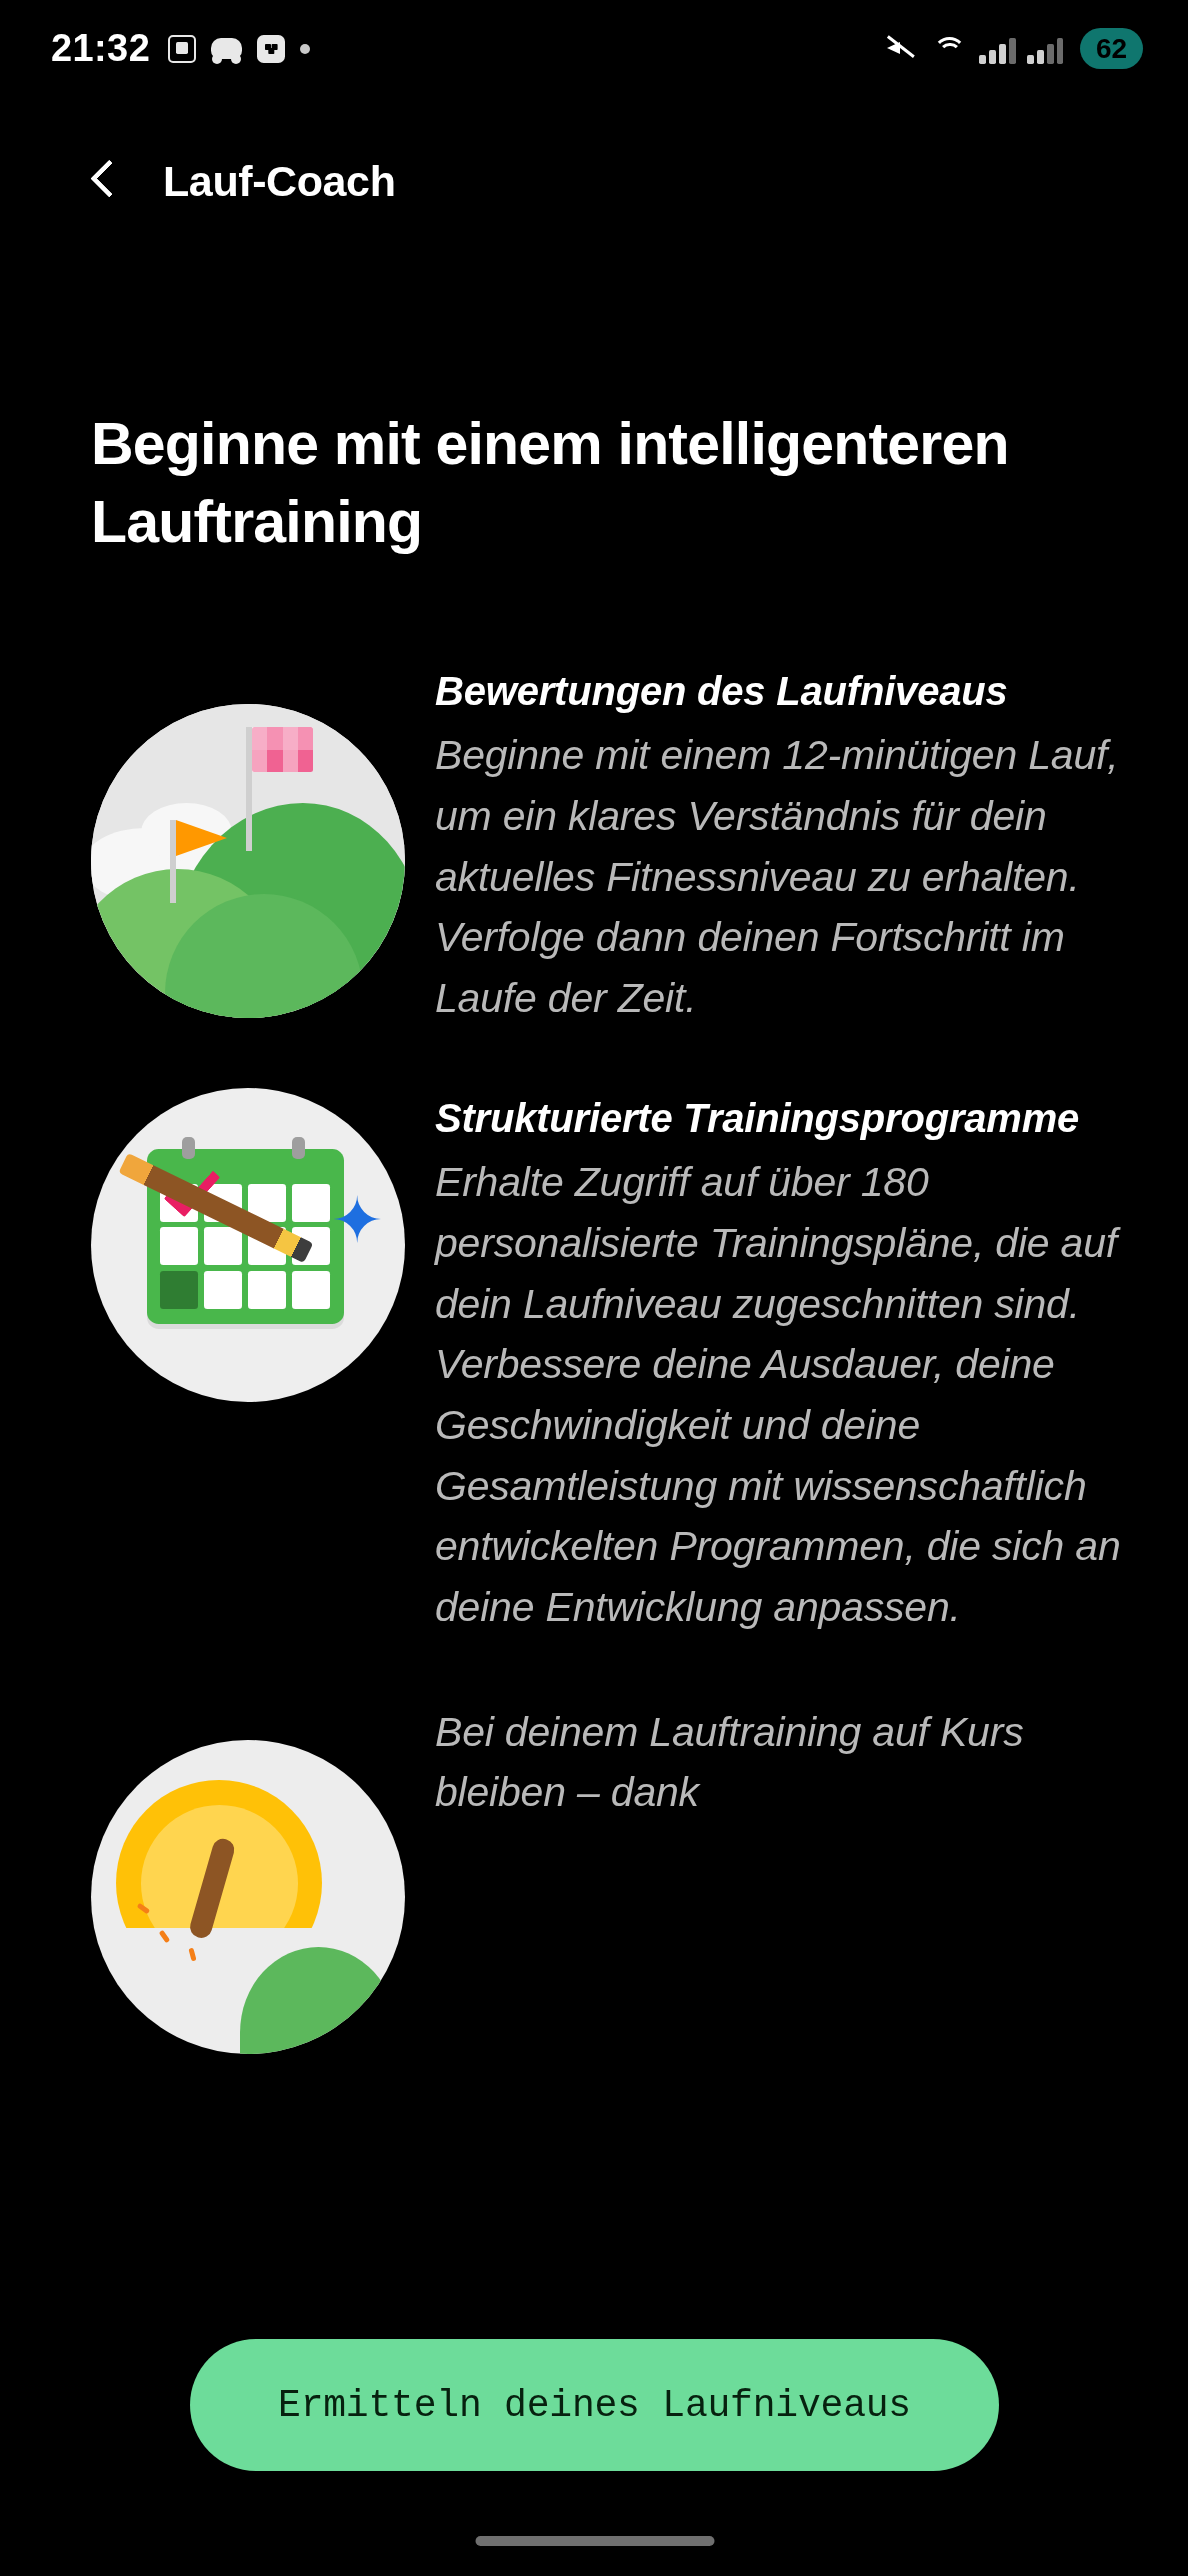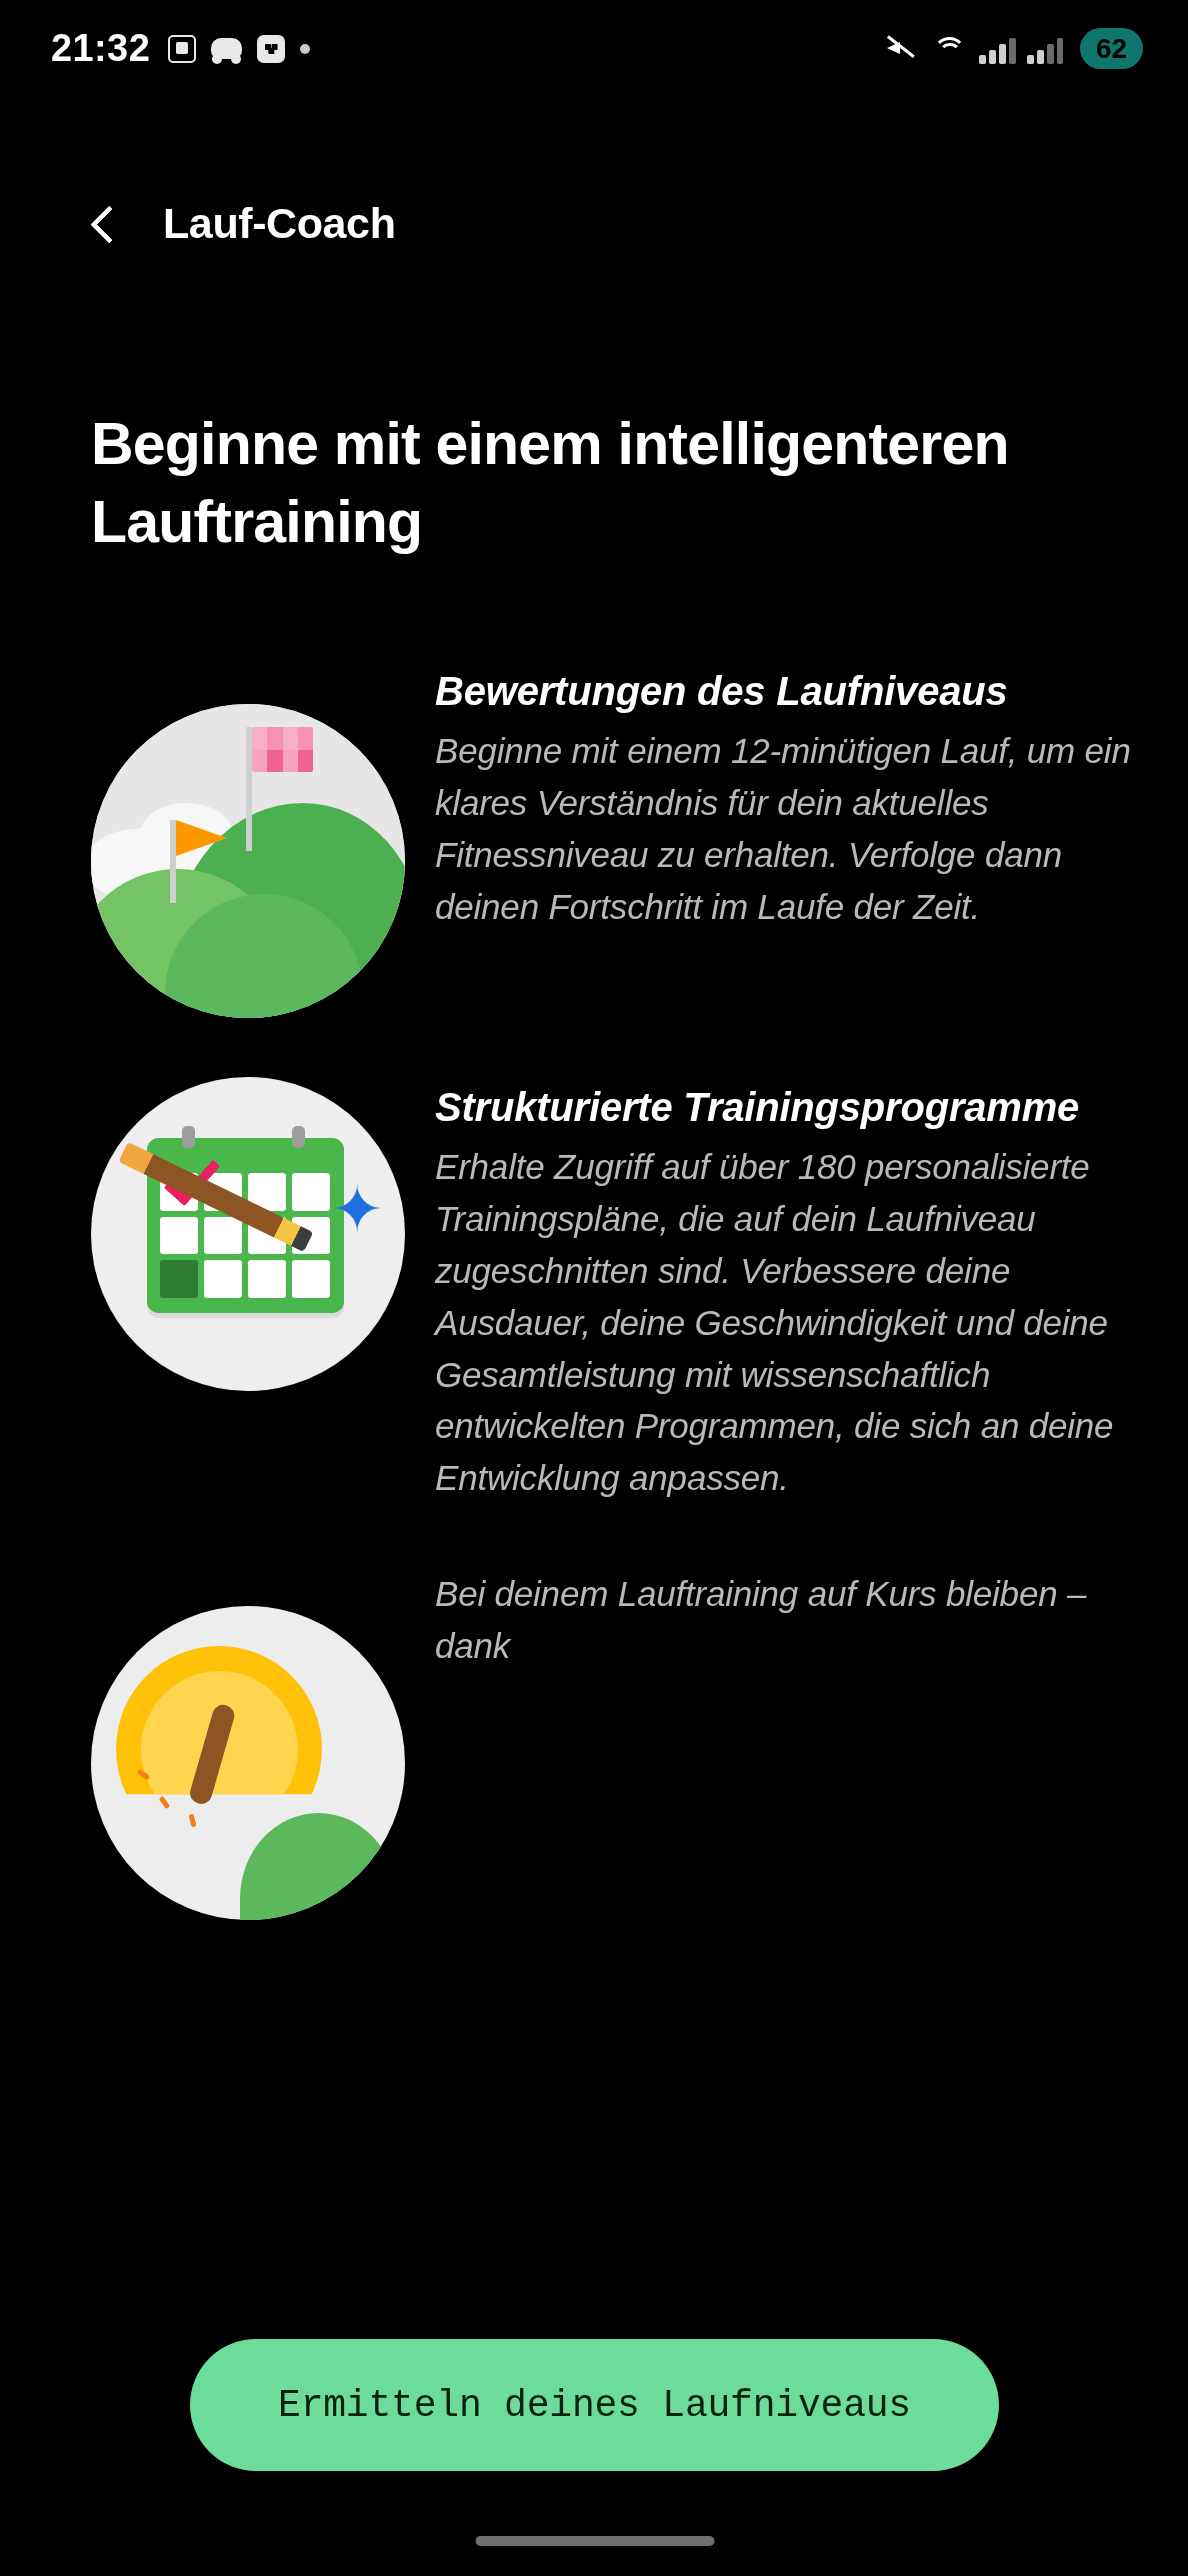--- a/index.html
+++ b/index.html
@@ -172,21 +172,21 @@
     margin-left: 5px;
   }
 
   
   .app-bar {
     position: absolute;
     top: 157px; left: 0;
     width: 1189px;
     height: 91px;
     display: flex;
-    align-items: flex-end;
+    align-items: flex-start;
     padding-left: 83px;
     gap: 35px;
   }
   .back-btn {
     width: 45px; height: 45px;
     position: relative;
     cursor: pointer;
   }
   .back-btn::before {
     content: "";
@@ -257,21 +257,21 @@
   }
   .feature h3 {
     font-size: 40px;
     line-height: 1.28;
     font-weight: 700;
     color: #ffffff;
     margin-bottom: 8.3px;
     letter-spacing: -0.2px;
   }
   .feature p {
-    font-size: 35px;
+    font-size: 41px;
     line-height: 1.48;
     color: #b9b9b9;
     letter-spacing: -0.2px;
   }
   .feature.align-mid .art-wrap { align-items: center; padding-top: 0; }
 
   
   .art-hills { background: #e3e3e3; }
   .art-hills .sky { position: absolute; inset: 0; background: #e6e6e6; }
   .art-hills .cloud {

